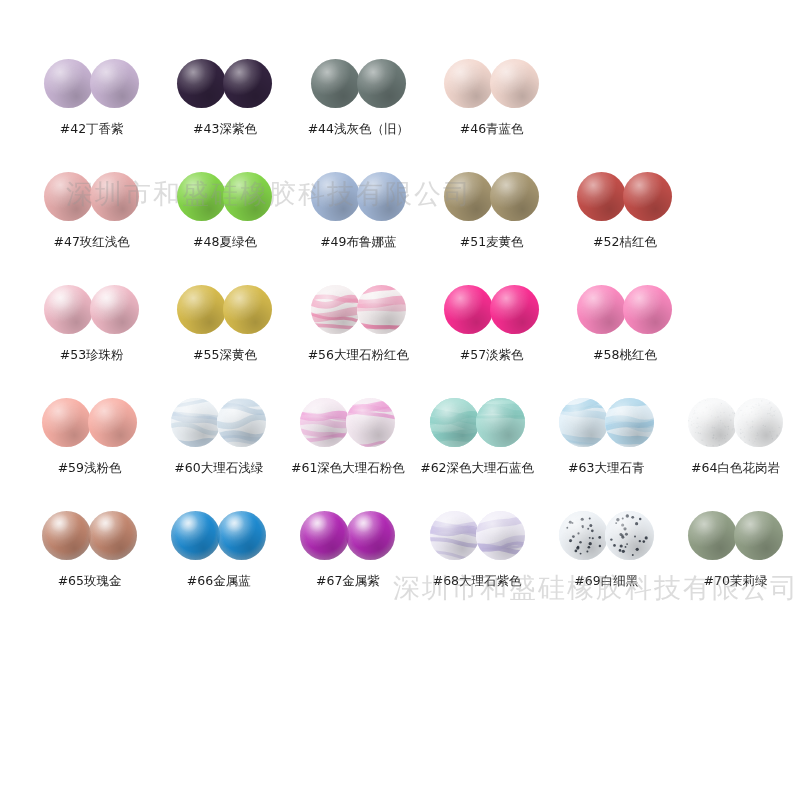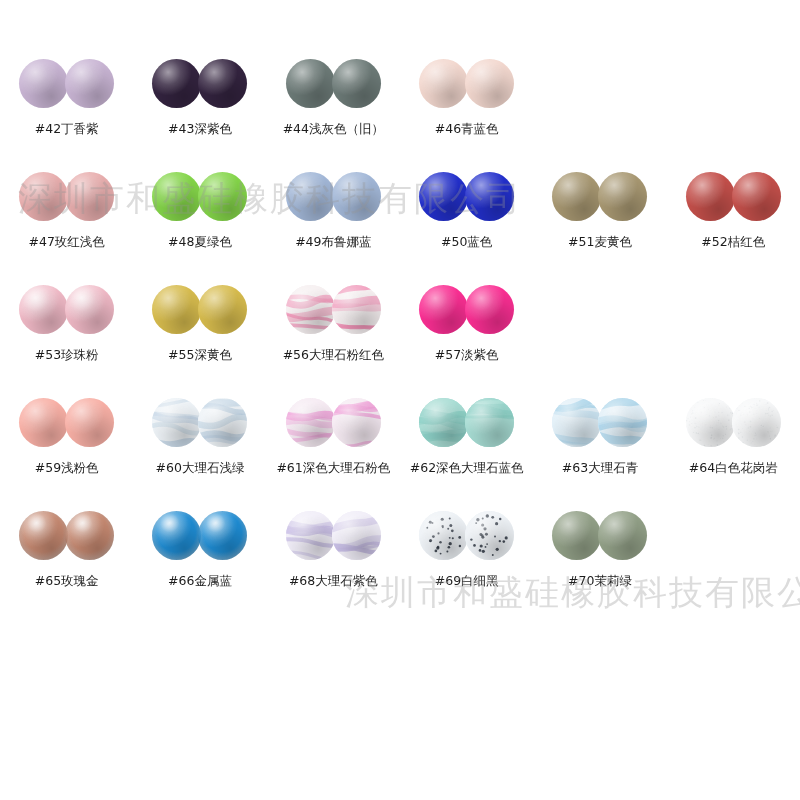--- a/index.html
+++ b/index.html
@@ -18,20 +18,21 @@
   .grid {
     position: absolute;
     top: 52px; left: 0;
     width: 800px;
   }
   .row {
     display: flex;
     width: 800px;
     height: 113px;
     align-items: flex-start;
+    padding-left: 25px;
   }
   .cell {
     width: 133.33px;
     display: flex;
     flex-direction: column;
     align-items: center;
     position: relative;
   }
   .pair {
     height: 62px;
@@ -66,27 +67,28 @@
   .label {
     margin-top: 9px;
     font-size: 12.5px;
     color: #1d1d1d;
     white-space: nowrap;
     letter-spacing: 0px;
     line-height: 1;
   }
   .watermark {
     position: absolute;
-    font-size: 34px;
+    font-size: 27px;
     color: rgba(150,150,150,0.33);
     white-space: nowrap;
     letter-spacing: 2px;
     font-family: "DejaVu Sans", "Liberation Sans", sans-serif;
     pointer-events: none;
     user-select: none;
+    margin-left: 48px;
   }
   #wm1 { left: 18px;  top: 176px; }
   #wm2 { left: 345px; top: 570px; }
 </style>
 </head>
 <body>
 
 <div id="sheet">
   <div class="grid" id="grid">
       <div class="row">
@@ -164,31 +166,20 @@
               <div class="shade"></div>
             </div>
             <div class="ball b2" style="background: rgb(163, 184, 216);">
               <div class="shade"></div>
             </div>
           </div>
           <div class="label">#49布鲁娜蓝</div>
         </div>
         <div class="cell">
           <div class="pair">
-            <div class="ball" style="background: rgb(35, 48, 204);">
-              <div class="shade"></div>
-            </div>
-            <div class="ball b2" style="background: rgb(35, 48, 204);">
-              <div class="shade"></div>
-            </div>
-          </div>
-          <div class="label">#50蓝色</div>
-        </div>
-        <div class="cell">
-          <div class="pair">
             <div class="ball" style="background: rgb(168, 152, 114);">
               <div class="shade"></div>
             </div>
             <div class="ball b2" style="background: rgb(168, 152, 114);">
               <div class="shade"></div>
             </div>
           </div>
           <div class="label">#51麦黄色</div>
         </div>
         <div class="cell">
@@ -260,20 +251,31 @@
         <div class="cell">
           <div class="pair">
             <div class="ball" style="background: rgb(250, 47, 147);">
               <div class="shade"></div>
             </div>
             <div class="ball b2" style="background: rgb(250, 47, 147);">
               <div class="shade"></div>
             </div>
           </div>
           <div class="label">#57淡紫色</div>
+        </div>
+        <div class="cell">
+          <div class="pair">
+            <div class="ball" style="background: rgb(251, 138, 192);">
+              <div class="shade"></div>
+            </div>
+            <div class="ball b2" style="background: rgb(251, 138, 192);">
+              <div class="shade"></div>
+            </div>
+          </div>
+          <div class="label">#58桃红色</div>
         </div>
       </div>
       <div class="row">
         <div class="cell">
           <div class="pair">
             <div class="ball" style="background: rgb(248, 176, 166);">
               <div class="shade"></div>
             </div>
             <div class="ball b2" style="background: rgb(248, 176, 166);">
               <div class="shade"></div>
@@ -681,20 +683,31 @@
               <div class="shade"></div>
             </div>
             <div class="ball b2" style="background: radial-gradient(circle at 36% 24%, rgba(255, 255, 255, 0.78) 0%, rgba(255, 255, 255, 0.16) 20%, rgba(255, 255, 255, 0) 38%), radial-gradient(circle at 50% 45%, rgb(31, 142, 214) 0%, rgb(31, 142, 214) 52%, rgba(0, 0, 0, 0.3) 100%);">
               <div class="shade"></div>
             </div>
           </div>
           <div class="label">#66金属蓝</div>
         </div>
         <div class="cell">
           <div class="pair">
+            <div class="ball" style="background: radial-gradient(circle at 36% 24%, rgba(255, 255, 255, 0.78) 0%, rgba(255, 255, 255, 0.16) 20%, rgba(255, 255, 255, 0) 38%), radial-gradient(circle at 50% 45%, rgb(181, 43, 184) 0%, rgb(181, 43, 184) 52%, rgba(0, 0, 0, 0.3) 100%);">
+              <div class="shade"></div>
+            </div>
+            <div class="ball b2" style="background: radial-gradient(circle at 36% 24%, rgba(255, 255, 255, 0.78) 0%, rgba(255, 255, 255, 0.16) 20%, rgba(255, 255, 255, 0) 38%), radial-gradient(circle at 50% 45%, rgb(181, 43, 184) 0%, rgb(181, 43, 184) 52%, rgba(0, 0, 0, 0.3) 100%);">
+              <div class="shade"></div>
+            </div>
+          </div>
+          <div class="label">#67金属紫</div>
+        </div>
+        <div class="cell">
+          <div class="pair">
             <div class="ball" style="background: rgb(241, 238, 248);">
               <div class="pattern"><svg width="49" height="49" viewBox="0 0 49 49" xmlns="http://www.w3.org/2000/svg">
     <rect width="49" height="49" fill="#f1eef8"></rect>
     <g filter="blur(0px)">
                     <path d="M -6 16.4 Q 14 23.8 28 19.8 T 56 23.3" stroke="#c6bbe4" stroke-width="7.9" fill="none" opacity="0.77" stroke-linecap="round"></path>
                     <path d="M -6 28.6 Q 14 27.3 28 31.7 T 56 34.8" stroke="#c6bbe4" stroke-width="4.1" fill="none" opacity="0.73" stroke-linecap="round"></path>
                     <path d="M -6 11.4 Q 14 16.6 28 18.2 T 56 25.1" stroke="#c6bbe4" stroke-width="8.4" fill="none" opacity="0.58" stroke-linecap="round"></path>
                     <path d="M -6 40.7 Q 14 40.4 28 45.3 T 56 49.8" stroke="#c6bbe4" stroke-width="2.9" fill="none" opacity="0.50" stroke-linecap="round"></path>
                     <path d="M -6 20.8 Q 14 18.3 28 15.9 T 56 11.0" stroke="#c6bbe4" stroke-width="4.8" fill="none" opacity="0.51" stroke-linecap="round"></path>
                   </g>

